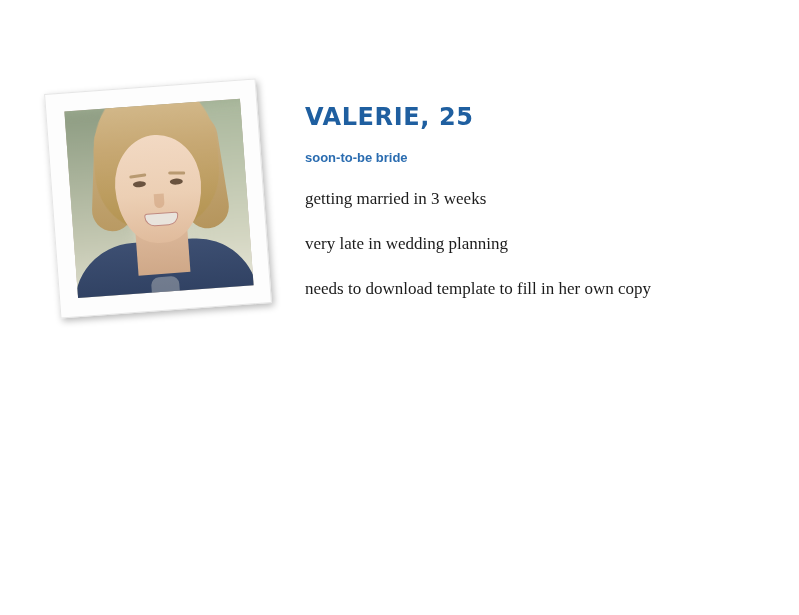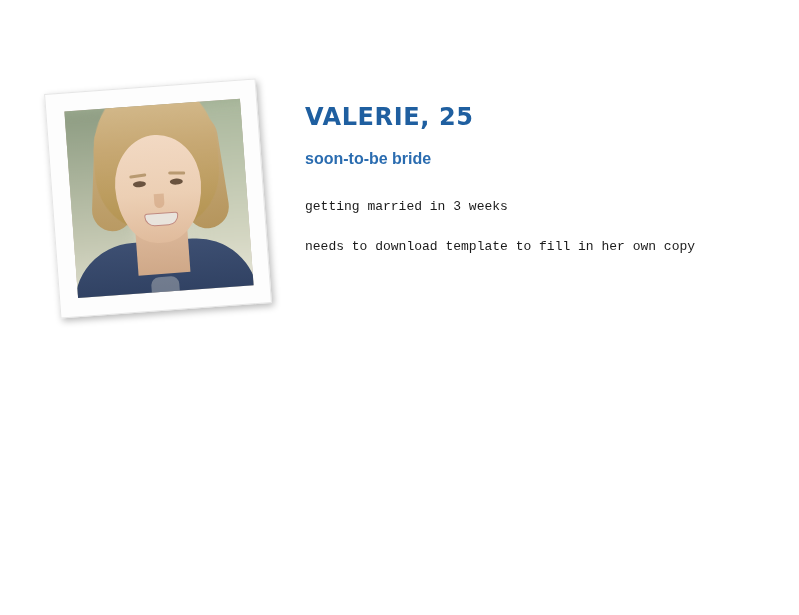--- a/index.html
+++ b/index.html
@@ -190,32 +190,32 @@
     font-weight: 700;
     font-size: 24px;
     letter-spacing: 0.6px;
     color: #1f5fa0;
     margin: 0 0 20px 0;
     line-height: 1.1;
   }
   .persona-role {
     font-family: "Liberation Sans", sans-serif;
     font-weight: 700;
-    font-size: 16px;
+    font-size: 13px;
     color: #2a6cb0;
-    margin: 0 0 30px 0;
+    margin: 0 0 23px 0;
   }
   .trait-list {
     list-style: none;
     margin: 0;
     padding: 0;
   }
   .trait {
-    font-family: Liberation Mono, monospace;
-    font-size: 13px;
+    font-family: Liberation Serif, serif;
+    font-size: 17px;
     color: #1b1b1b;
     line-height: 1.35;
     margin-bottom: 22px;
   }
   .trait:last-child { margin-bottom: 0; margin-top: 9px; }
 </style>
 </head>
 <body>
 
 <div class="persona-slide">
@@ -242,17 +242,18 @@
         </div>
       </div>
     </div>
   </div>
 
   <div class="text-col">
     <h1 class="persona-name">VALERIE, 25</h1>
     <div class="persona-role">soon-to-be bride</div>
     <ul class="trait-list">
       <li class="trait">getting married in 3 weeks</li>
+      <li class="trait">very late in wedding planning</li>
       <li class="trait">needs to download template to fill in her own copy</li>
     </ul>
   </div>
 
 </div>
 
 </body></html>

